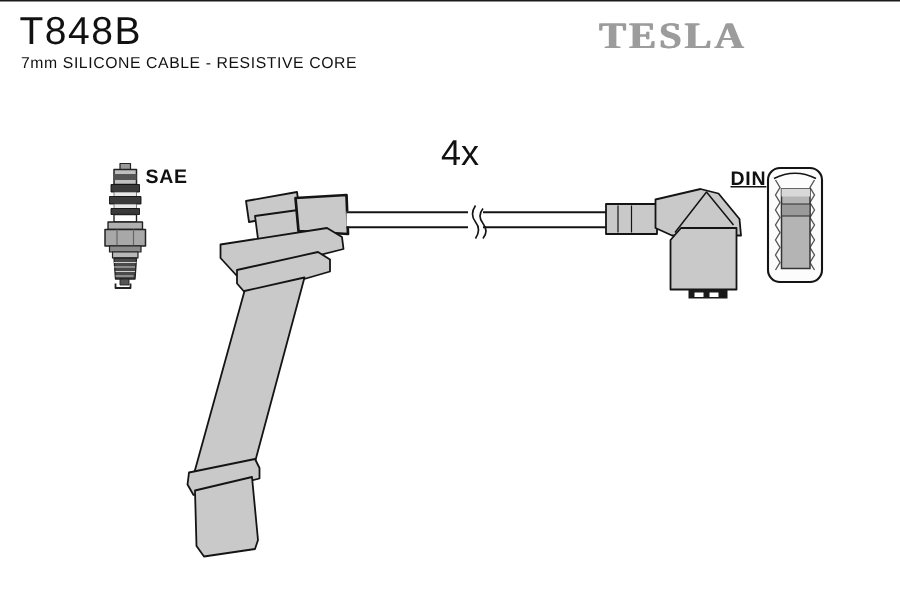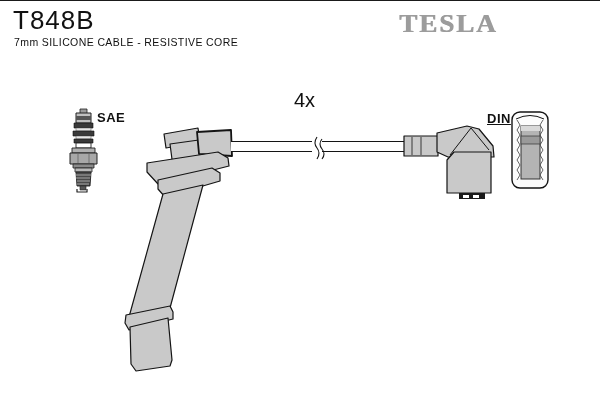--- a/index.html
+++ b/index.html
@@ -24,21 +24,21 @@
     text-shadow:0.8px 0 0 #9c9c9c;
     transform:scaleY(0.92);
   }
   .label{
     position:absolute;color:#111;font-weight:bold;font-size:13px;letter-spacing:0.5px;
   }
   .label-sae{left:97px;top:110px;}
   .label-din{left:487px;top:111px;text-decoration:underline;}
   .label-qty{
     position:absolute;left:294px;top:89px;
-    font-size:20px;color:#111;font-weight:normal;
+    font-size:24px;color:#111;font-weight:normal;
   }
   svg{position:absolute;top:0;left:0;}
 </style>
 </head>
 <body>
 
 <div class="top-rule"></div>
 
 <div class="part-number">T848B</div>
 <div class="subtitle">7mm SILICONE CABLE - RESISTIVE CORE</div>

